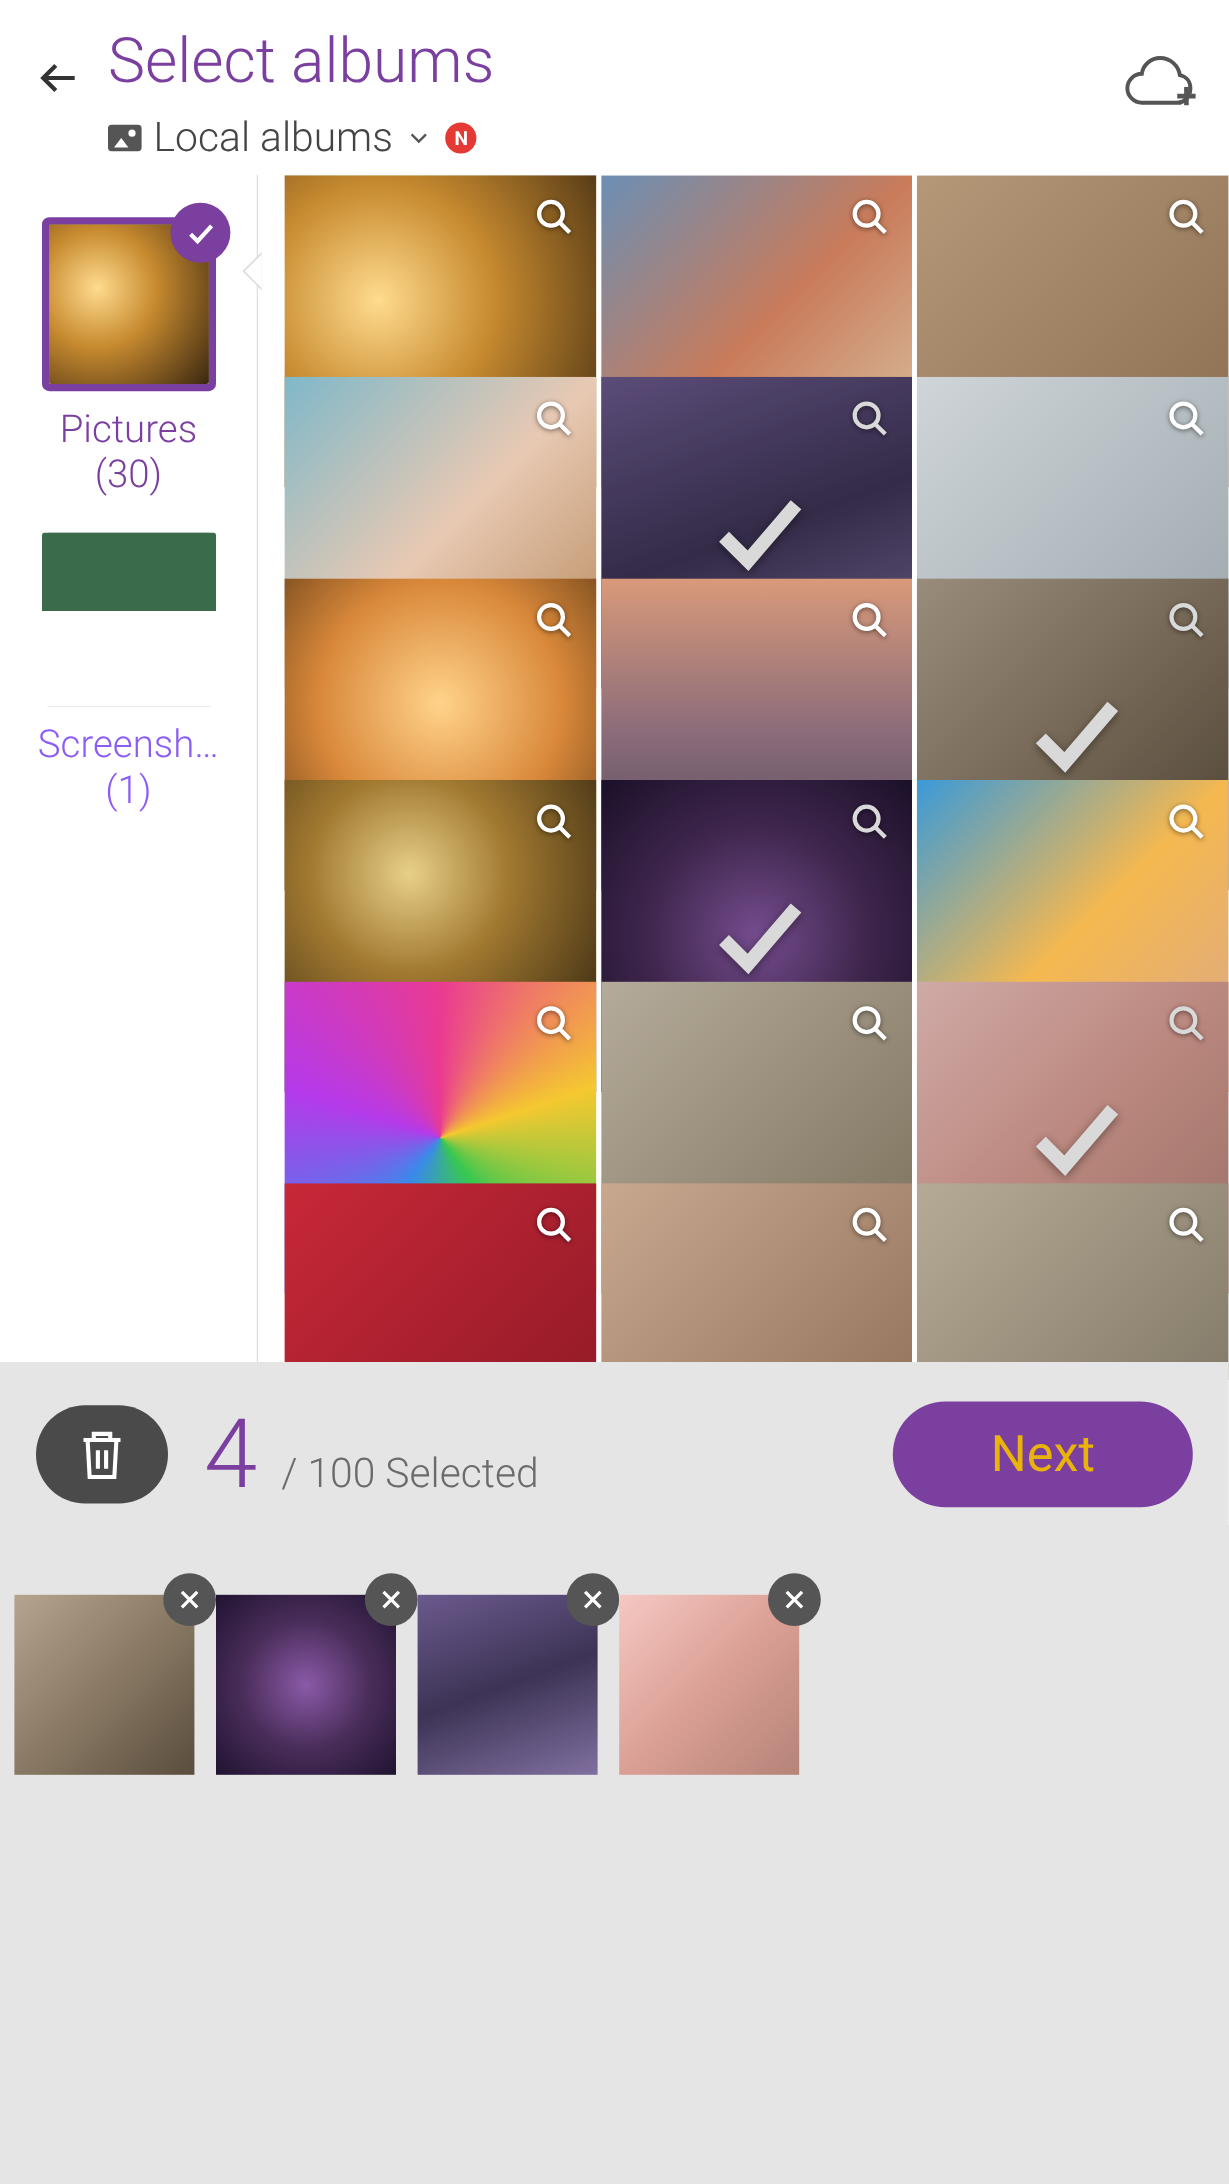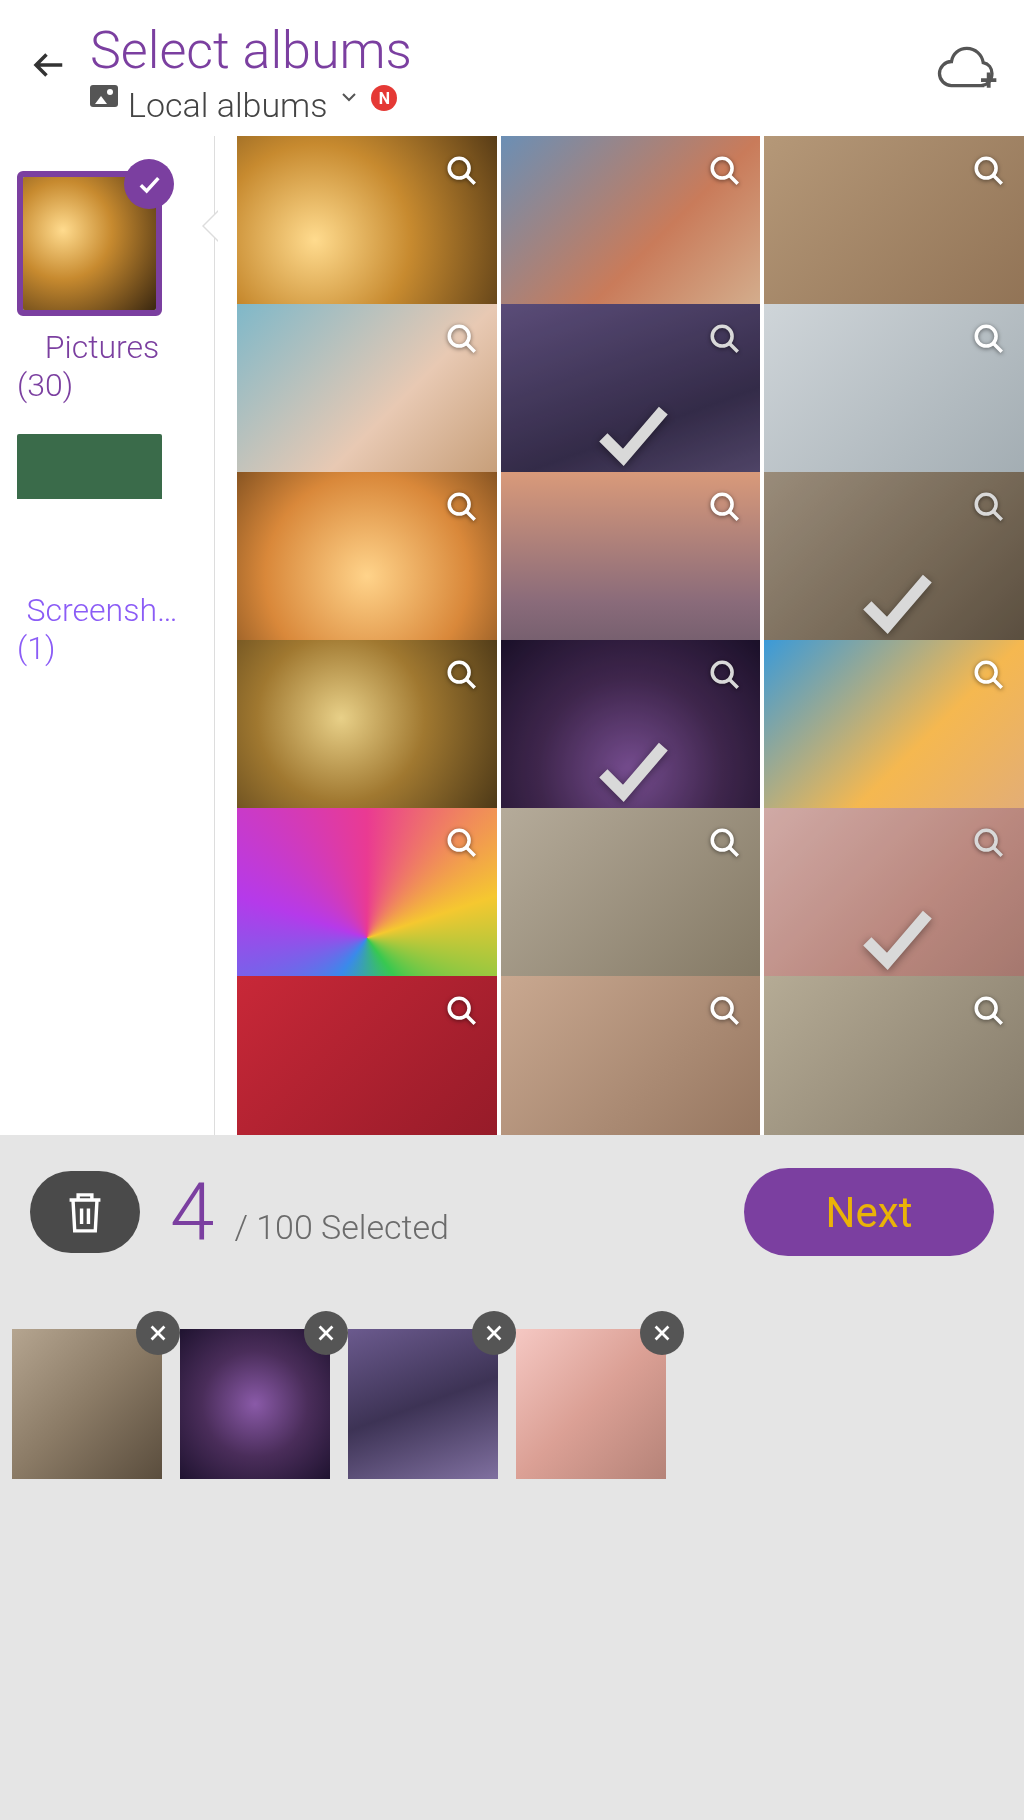--- a/index.html
+++ b/index.html
@@ -26,23 +26,23 @@
 }
 .back-btn svg { width: 42px; height: 42px; }
 .title-block { flex: 1; margin-left: 10px; }
 .title {
   color: #7b3fa0;
   font-size: 52px;
   font-weight: 300;
 }
 .source-row {
   display: flex;
-  align-items: flex-start;
+  align-items: center;
   gap: 10px;
-  margin-top: 4px;
+  margin-top: 14px;
 }
 .source-icon {
   width: 28px;
   height: 22px;
   background: #555;
   border-radius: 3px;
   position: relative;
   display: flex;
   align-items: flex-end;
   justify-content: center;
@@ -98,20 +98,21 @@
   border-right: 1px solid #ddd;
   padding-top: 35px;
   display: flex;
   flex-direction: column;
   align-items: center;
   gap: 30px;
 }
 .album {
   display: flex;
   flex-direction: column;
+  align-items: center;
   width: 180px;
 }
 .album-thumb {
   width: 145px;
   height: 145px;
   border-radius: 6px;
   position: relative;
   background: #888;
 }
 .album.selected .album-thumb {

